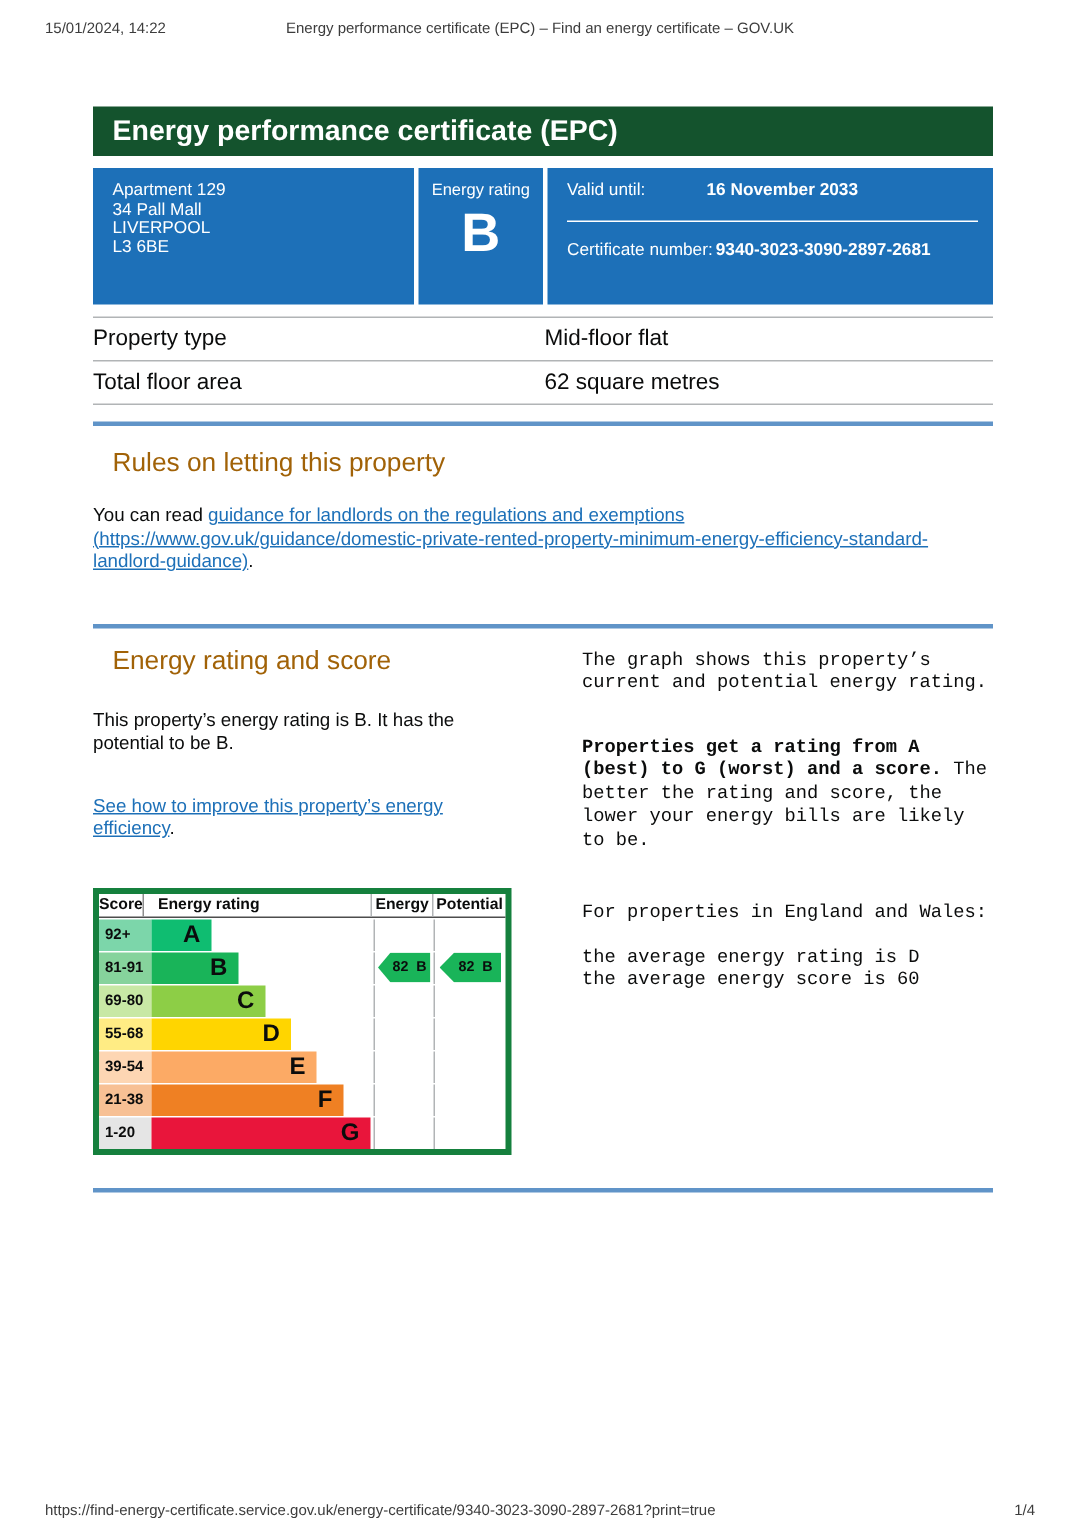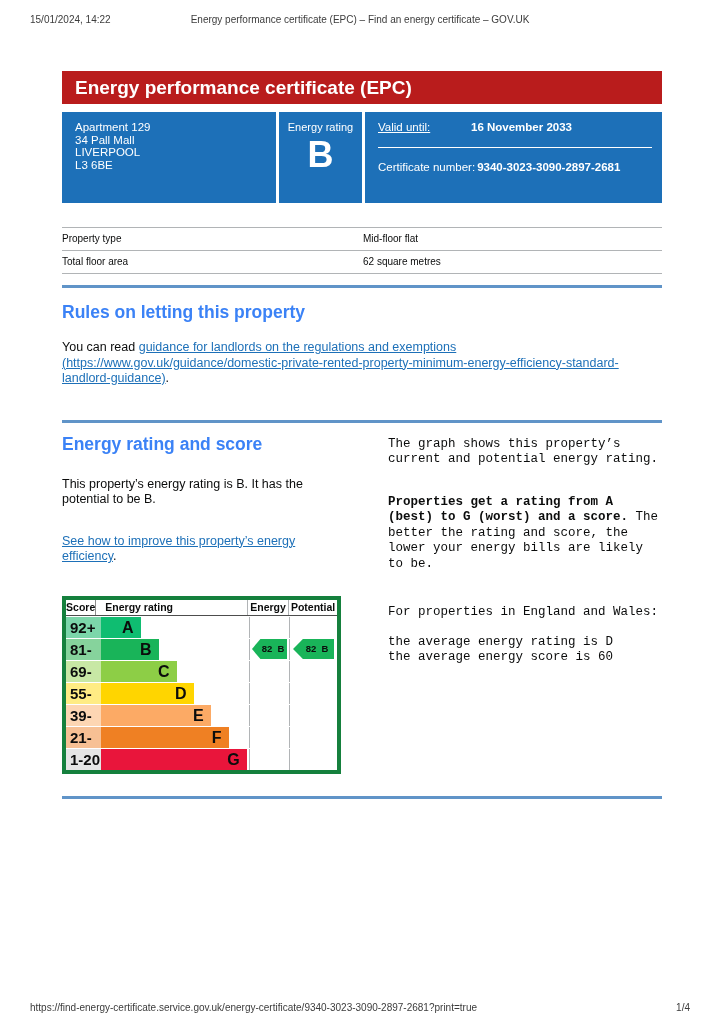--- a/index.html
+++ b/index.html
@@ -11,50 +11,50 @@
   .meta-bar { position:absolute; top:14px; left:30px; right:34px; font-size:10px; color:#3c3c3c; }
   .meta-ts { position:absolute; left:0; top:0; }
   .meta-title { position:absolute; left:0; right:0; text-align:center; top:0; }
   .foot-bar { position:absolute; bottom:22px; left:30px; right:34px; font-size:10px; color:#3c3c3c; }
   .foot-url { position:absolute; left:0; top:0; }
   .foot-page { position:absolute; right:0; top:0;text-align:right; }
 
   .content { position:absolute; left:62px; top:71px; width:600px; }
 
   
-  .banner { background:#b91c1c; color:#fff; height:33px; line-height:33px; padding-left:13px;
+  .banner { background:#14532d; color:#fff; height:33px; line-height:33px; padding-left:13px;
             font-size:19px; font-weight:bold; }
 
   
   .summary { display:flex; gap:3px; margin-top:8px; height:91px; }
   .panel { background:#1d70b8; color:#fff; }
   .p-address { width:214px; padding:9px 0 0 13px; font-size:11.5px; line-height:12.5px; }
   .p-rating { width:83px; text-align:center; padding-top:9px; }
   .p-rating .lbl { font-size:11px; }
   .p-rating .big { font-size:36px; font-weight:bold; line-height:40px; margin-top:2px; }
   .p-valid { flex:1; padding:9px 10px 0 13px; font-size:11.5px; }
   .vrow { display:flex; }
-  .vrow .vl { width:93px;text-decoration:underline; }
+  .vrow .vl { width:93px; }
   .vrow .vv { font-weight:bold; }
   .p-valid hr { border:none; border-top:1px solid #fff; margin:14px 0 13px 0; }
   .crow .cl { margin-right:2px; }
   .crow .cv { font-weight:bold; }
 
   
-  .ptable { margin-top:24px; font-size:10px; }
+  .ptable { margin-top:8px; font-size:15px; }
   .prow { display:flex; border-top:1px solid #b1b4b6; padding:5px 0 6px 0; }
   .prow:last-child { border-bottom:1px solid #b1b4b6; }
   .prow .pl { width:301px; }
 
   .divider { border:none; border-top:3px solid #6094c8; margin:0; }
   .div1 { margin-top:11px; }
   .div2 { margin-top:33px; }
   .div3 { margin-top:22px; }
 
-  h2 { font-size:17.5px; font-weight:bold; color:#3b82f6; }
+  h2 { font-size:17.5px; font-weight:normal; color:#a16207;margin-left:13px; }
   .rules h2 { margin-top:14px; }
   p { font-size:12.5px; line-height:15.5px; }
   .rules .p1 { margin-top:19px; }
   .rules .p2 { margin-top:17px; }
   a { color:#1d70b8; text-decoration:underline; overflow-wrap:break-word; }
 
   
   .cols { display:flex; margin-top:11px; }
   .col-l { width:278px; }
   .col-r { width:274px; margin-left:48px; padding-top:3px;font-family:Liberation Mono, monospace; }
@@ -66,21 +66,21 @@
   .col-r .rp4 { margin-top:14px; }
 
   
   .epc { margin-top:31px; width:279px; border:4px solid #15803d; font-weight:bold; }
   .ehead { display:flex; height:16px; border-bottom:1px solid #4d4d4d; font-size:10.5px; line-height:15px; }
   .h-score { width:30px; text-align:center; }
   .h-rating { width:155px; padding-left:9px; border-left:1px solid #8d8d8d; }
   .h-cur { width:42px; text-align:center; border-left:1px solid #b1b4b6; }
   .h-pot { width:50px; text-align:center; border-left:1px solid #b1b4b6; }
   .erow { display:flex; height:21px; margin-top:1px; }
-  .c-score { width:36px; font-size:15px; line-height:21px; padding-left:4px; }
+  .c-score { width:36px; font-size:10px; line-height:21px; padding-left:4px; }
   .c-rating { width:155px; }
   .bar { height:21px; font-size:16px; line-height:21px; text-align:right; padding-right:7px; color:#0b0c0c; }
   .c-cur { width:42px; border-left:1px solid #b1b4b6; display:flex; align-items:center; justify-content:center; }
   .c-pot { width:50px; border-left:1px solid #b1b4b6; display:flex; align-items:center; justify-content:center; }
   .arrow { height:20px; line-height:20px; font-size:9.5px; text-align:center; padding-left:7px; white-space:pre;
            clip-path:polygon(24% 0, 100% 0, 100% 100%, 24% 100%, 0 50%); }
 </style>
 </head>
 <body>
 

